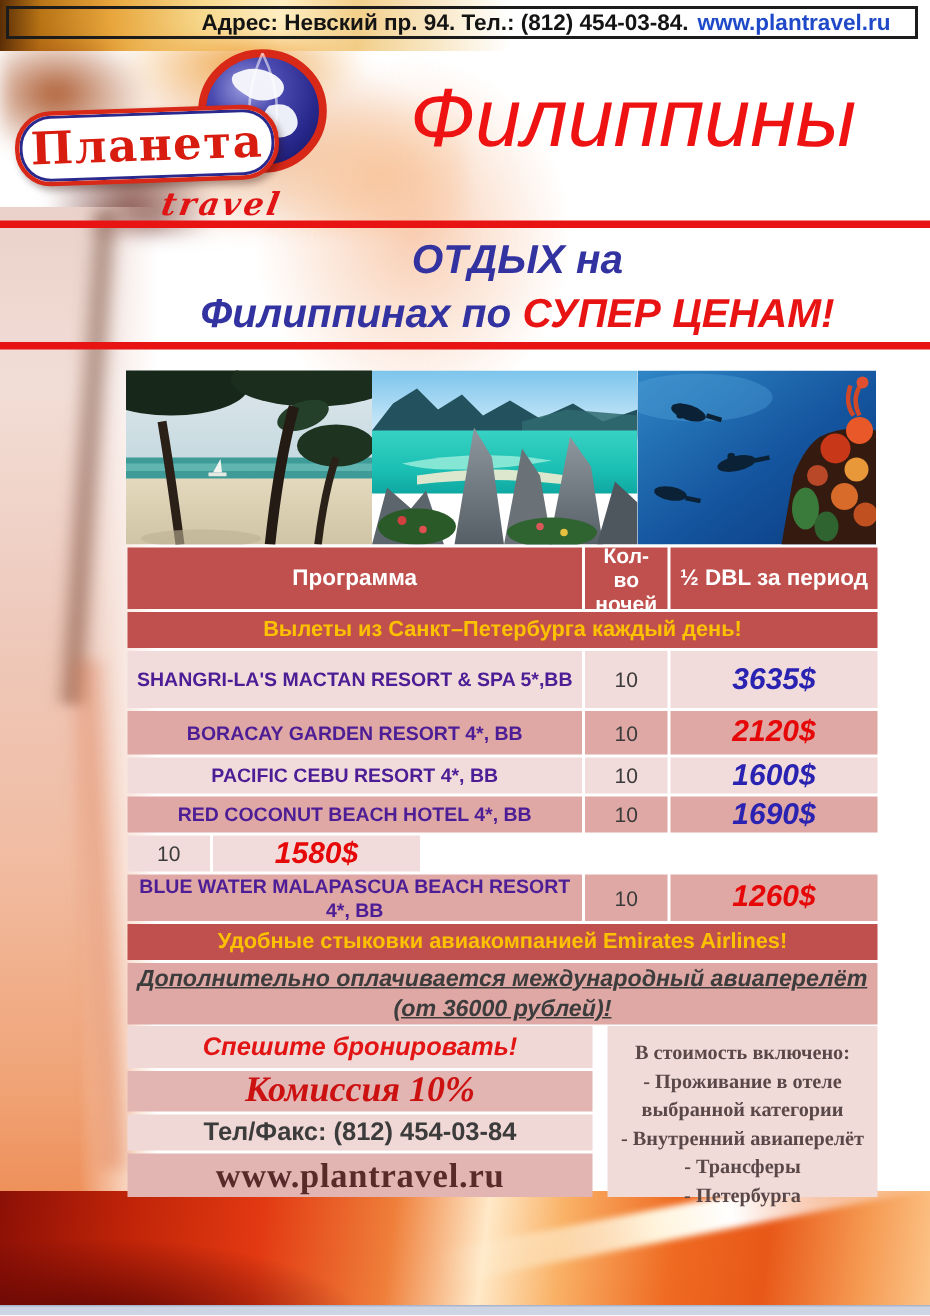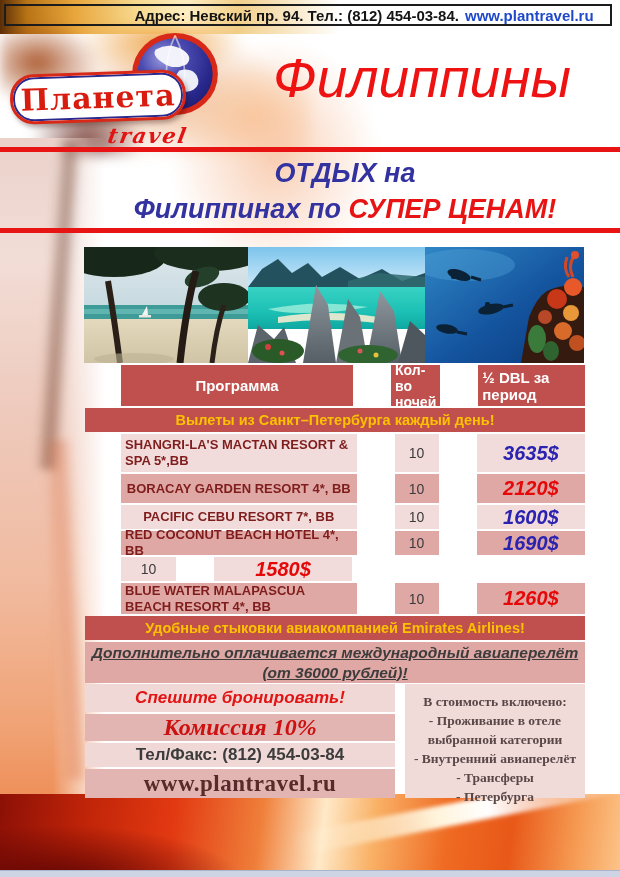--- a/index.html
+++ b/index.html
@@ -103,35 +103,35 @@
   .subtitle .red  { color:#e81414; }
 
   
   .photos { position:absolute; left:84px; top:247px; width:500px; height:116px; z-index:3; display:flex; }
   .photos svg { display:block; height:116px; }
 
   
   .price-table { position:absolute; left:85px; top:365px; width:500px; z-index:3; }
   .t-row { display:flex; gap:2px; margin-bottom:2px; }
   .t-cell {
-    display:flex; align-items:center; justify-content:center; text-align:left;
-    box-sizing:border-box; padding:2px 4px;margin-left:36px;
+    display:flex; align-items:center; justify-content:center; text-align:center;
+    box-sizing:border-box; padding:2px 4px;
   }
   .c-prog { width:303px; } .c-nights { width:55px; } .c-price { width:138px; }
   .t-head .t-cell { background:#c0504d; color:#ffffff; font-weight:bold; }
   .t-head { height:41px; } .t-head .t-cell { height:41px; }
   .t-head .c-prog { font-size:15px; } .t-head .c-nights { font-size:14px; line-height:16px; }
   .t-head .c-price { font-size:15px; }
   .t-banner {
     height:24px; background:#c0504d; color:#fcc100; font-weight:bold; font-size:14.5px;
     display:flex; align-items:center; justify-content:center; margin-bottom:2px;
   }
   .row-light .t-cell  { background:#f2dcdb; }
   .row-medium .t-cell { background:#dfa8a5; }
-  .c-prog { font-weight:bold; font-size:13px; color:#7f1d1d; line-height:16px; }
+  .c-prog { font-weight:bold; font-size:13px; color:#4c1d95; line-height:16px; }
   .c-nights { font-size:14px; color:#3b3b3b; }
   .c-price { font-weight:bold; font-style:italic; font-size:20px; }
   .c-price[data-color="blue"] { color:#2a22b0; }
   .c-price[data-color="red"]  { color:#e60808; }
   .t-note {
     min-height:41px; background:#dfa8a5; display:flex; flex-direction:column;
     align-items:center; justify-content:center; text-align:left;
     font-weight:bold; font-style:italic; font-size:15.5px; color:#3c3c3c; line-height:20px;
   }
   .t-note span { text-decoration:underline; }
@@ -307,21 +307,21 @@
       <div class="t-cell c-prog">SHANGRI-LA'S MACTAN RESORT &amp; SPA 5*,BB</div>
       <div class="t-cell c-nights">10</div>
       <div class="t-cell c-price" data-color="blue">3635$</div>
     </div>
     <div class="t-row row-medium" style="height:29px">
       <div class="t-cell c-prog">BORACAY GARDEN RESORT 4*, BB</div>
       <div class="t-cell c-nights">10</div>
       <div class="t-cell c-price" data-color="red">2120$</div>
     </div>
     <div class="t-row row-light" style="height:24px">
-      <div class="t-cell c-prog">PACIFIC CEBU RESORT 7*, BB</div>
+      <div class="t-cell c-prog">PACIFIC CEBU RESORT 4*, BB</div>
       <div class="t-cell c-nights">10</div>
       <div class="t-cell c-price" data-color="blue">1600$</div>
     </div>
     <div class="t-row row-medium" style="height:24px">
       <div class="t-cell c-prog">RED COCONUT BEACH HOTEL 4*, BB</div>
       <div class="t-cell c-nights">10</div>
       <div class="t-cell c-price" data-color="blue">1690$</div>
     </div>
     <div class="t-row row-light" style="height:24px">
       <div class="t-cell c-nights">10</div>

